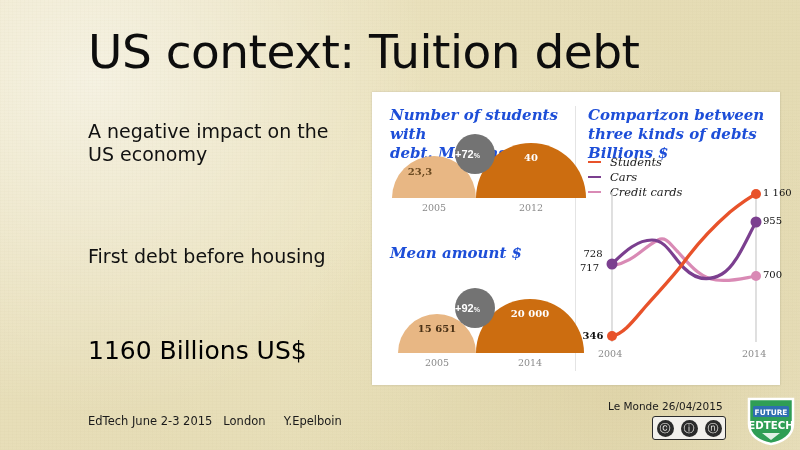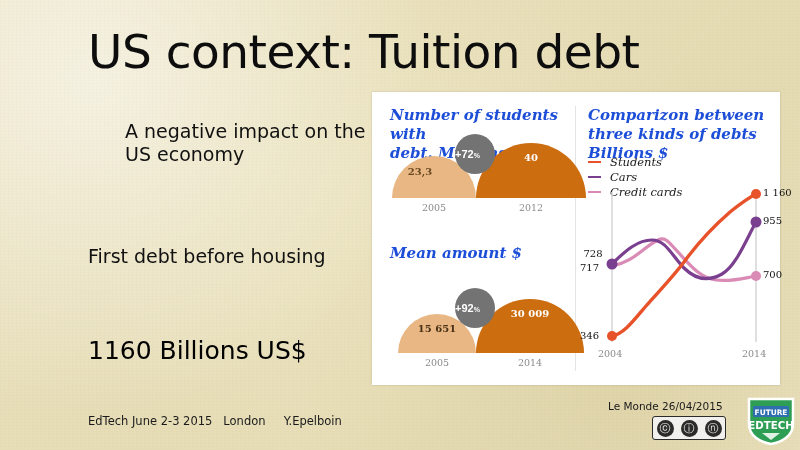--- a/index.html
+++ b/index.html
@@ -41,21 +41,21 @@
   }
 
   
   .bullet {
     position: absolute;
     color: #111111;
     font-size: 19px;
     line-height: 1.22;
     white-space: pre-line;
   }
-  #bullet-1 { left: 88px; top: 120px; width: 300px; margin-left: 37px; }
+  #bullet-1 { left: 88px; top: 120px; width: 300px; }
   #bullet-2 { left: 88px; top: 245px; width: 300px; }
   #bullet-3 {
     left: 88px; top: 336px; width: 320px;
     font-size: 25px; font-weight: normal; color: #000;
   }
 
   
   #footer-note {
     position: absolute;
     left: 88px; top: 414px;
@@ -221,21 +221,21 @@
 
   <div class="info-title" style="left:18px; top:152px; width:180px;">Mean amount $</div>
 
   <div>
 
     <div class="dome" style="left:26px; top:222px; width:78px; height:39px; background:#e8b784;"></div>
     <div class="dome-label" style="left:35px; top:231px; width:60px; color:#4a3116;">15 651</div>
     <div class="dome-year" style="left:35px; top:265px;">2005</div>
 
     <div class="dome" style="left:104px; top:207px; width:108px; height:54px; background:#cc6d10;"></div>
-    <div class="dome-label" style="left:128px; top:216px; width:60px; color:#ffffff;">30 009</div>
+    <div class="dome-label" style="left:128px; top:216px; width:60px; color:#ffffff;">20 000</div>
     <div class="dome-year" style="left:128px; top:265px;">2014</div>
 
     <div class="pct-badge" style="left:83px; top:196px;">
       <span class="pv">+</span><span class="pv">92</span><span class="ps">%</span>
     </div>
   </div>
 
   <div class="info-title" style="left:216px; top:14px; width:180px;">Comparizon between
 three kinds of debts
 Billions $</div>
@@ -270,21 +270,21 @@
       <circle cx="28" cy="166" r="5" fill="#e8522a"></circle>
       <circle cx="172" cy="24" r="5" fill="#e8522a"></circle>
       <circle cx="28" cy="94" r="5.5" fill="#7b3f8f"></circle>
       <circle cx="172" cy="52" r="5.5" fill="#7b3f8f"></circle>
       <circle cx="172" cy="106" r="5" fill="#d98ab5"></circle>
     </svg>
 
     
     <div class="lc-value" style="left:-4px; top:78px; text-align:center; width:26px;">728</div>
     <div class="lc-value" style="left:-4px; top:92px; width:26px;">717</div>
-    <div class="lc-value" style="left:-4px; top:160px; text-align:left; width:26px;">346</div>
+    <div class="lc-value" style="left:-4px; top:160px; text-align:center; width:26px;font-weight:bold;">346</div>
 
     
     <div class="lc-value" style="left:179px; top:17px;">1 160</div>
     <div class="lc-value" style="left:179px; top:45px;">955</div>
     <div class="lc-value" style="left:179px; top:99px;">700</div>
 
     
     <div class="lc-year" style="left:14px; top:178px;">2004</div>
     <div class="lc-year" style="left:158px; top:178px;">2014</div>
   </div>

